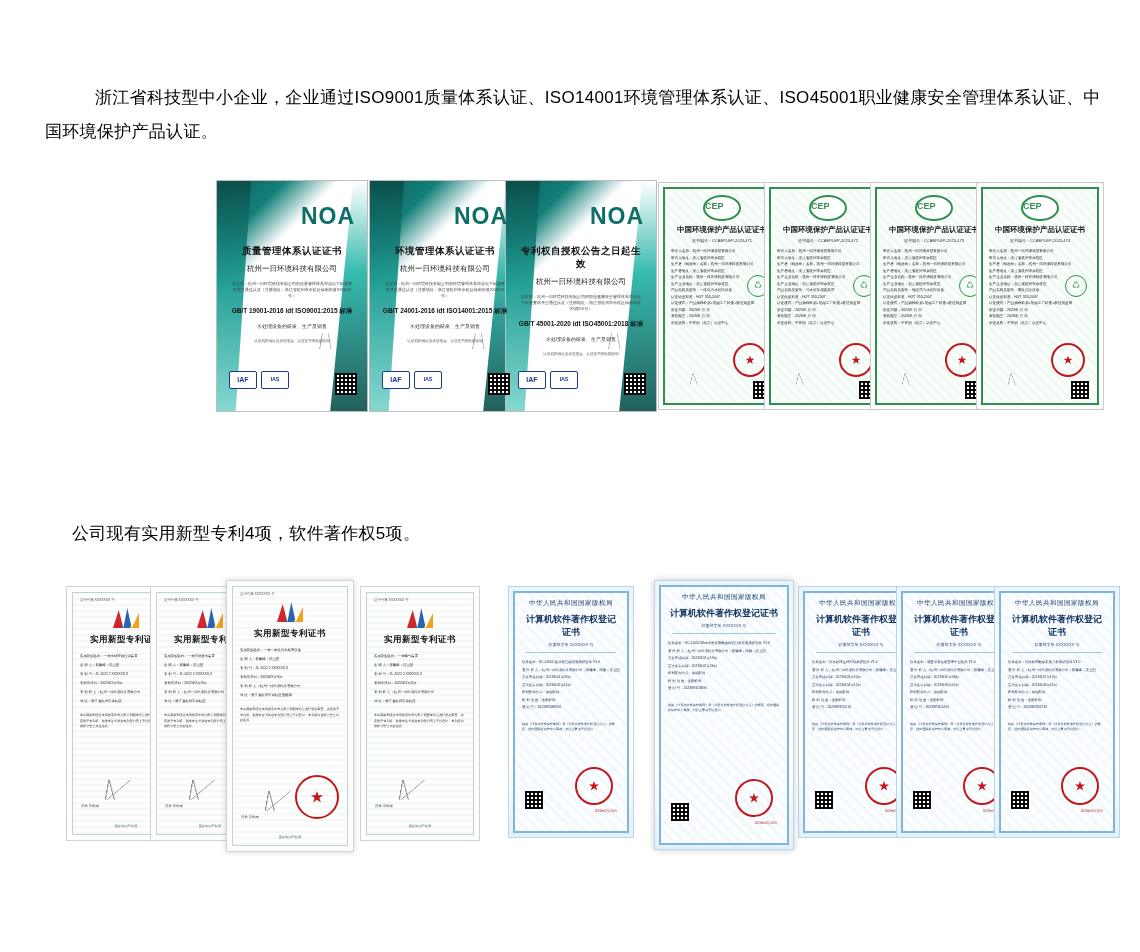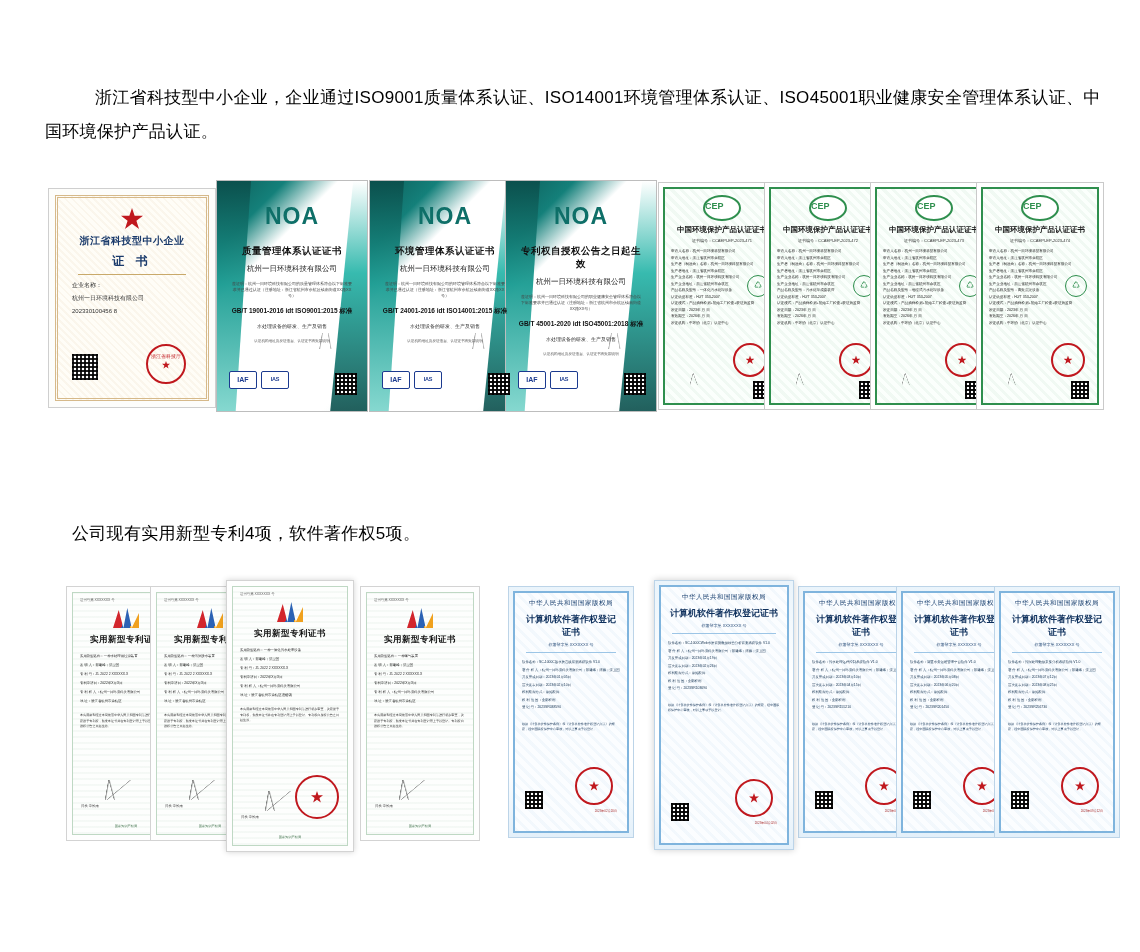--- a/index.html
+++ b/index.html
@@ -116,20 +116,21 @@
     content: "";
     position: absolute; right: 0; bottom: 0; width: 46px; height: 100%;
     background: linear-gradient(0deg, #0b4f4c, #21b3a6 60%, rgba(255,255,255,0) 100%);
     clip-path: polygon(100% 0, 100% 100%, 20% 100%, 70% 0);
     opacity: .9;
   }
   .noa-body { position: relative; z-index: 2; padding: 22px 12px 8px; text-align: center; }
   .noa-logo {
     font-size: 23px; font-weight: bold; letter-spacing: 1px; color: #0e6f68;
     font-family: "Liberation Sans", sans-serif;
+    text-align: right;
   }
   .noa-t1 { font-size: 9.5px; font-weight: bold; color: #111; margin-top: 15px; letter-spacing: .5px; }
   .noa-t2 { font-size: 7.5px; color: #222; margin-top: 6px; }
   .noa-p  { font-size: 4px; color: #444; line-height: 6px; margin: 7px 2px 0; text-align: center; }
   .noa-std { font-size: 6.5px; color: #111; margin-top: 8px; font-weight: bold; }
   .noa-scope { font-size: 5px; color: #333; margin-top: 7px; }
   .noa-foot { font-size: 3.6px; color: #555; margin-top: 10px; line-height: 5px; }
   .noa-sign { position: absolute; right: 14px; bottom: 62px; width: 54px; height: 16px;
     background: linear-gradient(100deg, transparent 40%, rgba(0,0,0,.35) 41%, transparent 43%),
                 linear-gradient(80deg, transparent 55%, rgba(0,0,0,.3) 56%, transparent 58%);
@@ -300,36 +301,20 @@
     background-blend-mode: multiply;
   }
 </style>
 </head>
 <body>
 
 <p class="para" id="para-1">浙江省科技型中小企业，企业通过ISO9001质量体系认证、ISO14001环境管理体系认证、ISO45001职业健康安全管理体系认证、中国环境保护产品认证。</p>
 
 <div id="row1">
 
-  <div class="cert zj">
-    <div class="zj-inner">
-      <div class="zj-logo"></div>
-      <div class="zj-title">浙江省科技型中小企业</div>
-      <div class="zj-sub">证 书</div>
-      <div class="zj-rule"></div>
-      <div class="zj-line">企业名称：</div>
-      <div class="zj-line">杭州一日环境科技有限公司</div>
-      <div class="zj-line">202330100456 8</div>
-      <div class="zj-qr"></div>
-      <div class="zj-seal">
-        <span>浙江省科技厅</span>
-        <span class="star"></span>
-      </div>
-    </div>
-  </div>
 
   <div class="cert noa" style="left:216px;">
     <div class="noa-body">
       <div class="noa-logo">NOA</div>
       <div class="noa-t1">质量管理体系认证证书</div>
       <div class="noa-t2">杭州一日环境科技有限公司</div>
       <div class="noa-p">兹证明：杭州一日环境科技有限公司的质量管理体系符合以下标准要求并已通过认证（注册地址：浙江省杭州市余杭区镇南街道XX路XX号）</div>
       <div class="noa-std">GB/T 19001-2016 idt ISO9001:2015 标准</div>
       <div class="noa-scope">水处理设备的研发、生产及销售</div>
       <div class="noa-foot">认证机构地址及发证信息、认证证书有效期说明</div>

